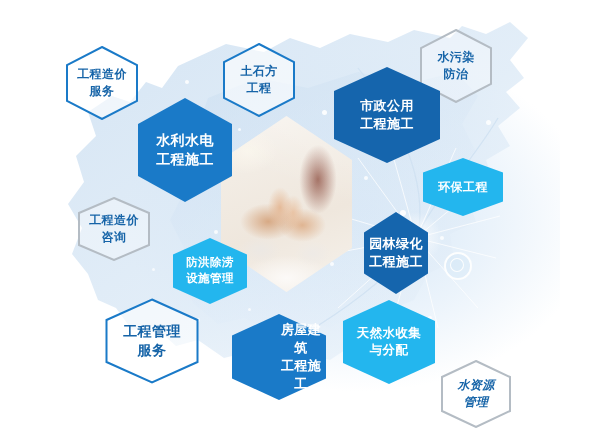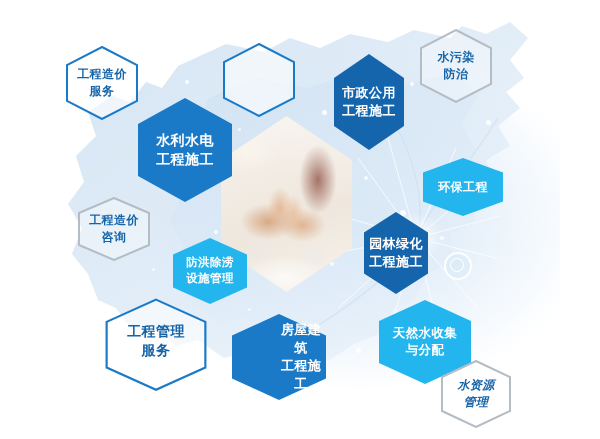--- a/index.html
+++ b/index.html
@@ -246,31 +246,33 @@
       <polygon points="36,1 71,19 71,55 36,73 1,55 1,19"></polygon>
     </svg>
     <span class="hex-label" style="font-size:12px">工程造价
 服务</span>
   </div>
 
   <div class="hex outline" style="left:223px;top:43px;width:72px;height:74px;--stroke:#1a7ac8;--textcol:#1664a8;--ofill:rgba(255,255,255,0.6);">
     <svg class="hex-outline" viewBox="0 0 72 74" preserveAspectRatio="none">
       <polygon points="36,1 71,19 71,55 36,73 1,55 1,19"></polygon>
     </svg>
+    <span class="hex-label" style="font-size:12px">土石方
+工程</span>
   </div>
 
   <div class="hex outline" style="left:420px;top:29px;width:72px;height:74px;--stroke:#b4bcc4;--textcol:#1664a8;--ofill:rgba(255,255,255,0.35);">
     <svg class="hex-outline" viewBox="0 0 72 74" preserveAspectRatio="none">
       <polygon points="36,1 71,19 71,55 36,73 1,55 1,19"></polygon>
     </svg>
     <span class="hex-label" style="font-size:12px">水污染
 防治</span>
   </div>
 
-  <div class="hex filled" style="left:334px;top:54px;width:70px;height:96px;--fill:#1565ad;">
+  <div class="hex filled" style="left:334px;top:67px;width:106px;height:96px;--fill:#1565ad;">
     <span class="hex-label" style="font-size:13px">市政公用
 工程施工</span>
   </div>
 
   <div class="hex filled" style="left:138px;top:98px;width:94px;height:104px;--fill:#1a7ac8;">
     <span class="hex-label" style="font-size:14px">水利水电
 工程施工</span>
   </div>
 
   <div class="hex filled" style="left:411px;top:158px;width:80px;height:58px;margin-left:12px;--fill:#23b6ee;">
@@ -288,34 +290,34 @@
   <div class="hex filled" style="left:364px;top:212px;width:64px;height:82px;--fill:#1565ad;">
     <span class="hex-label" style="font-size:13px">园林绿化
 工程施工</span>
   </div>
 
   <div class="hex filled" style="left:173px;top:238px;width:74px;height:66px;--fill:#23b6ee;">
     <span class="hex-label" style="font-size:11.5px">防洪除涝
 设施管理</span>
   </div>
 
-  <div class="hex outline" style="left:105px;top:298px;width:102px;height:86px;text-align:center;--stroke:#1a7ac8;--textcol:#1664a8;--ofill:rgba(255,255,255,0.6);">
+  <div class="hex outline" style="left:105px;top:298px;width:94px;height:86px;text-align:center;--stroke:#1a7ac8;--textcol:#1664a8;--ofill:rgba(255,255,255,0.6);">
     <svg class="hex-outline" viewBox="0 0 94 86" preserveAspectRatio="none">
       <polygon points="47,1.5 92.5,22 92.5,64 47,84.5 1.5,64 1.5,22"></polygon>
     </svg>
     <span class="hex-label" style="font-size:14px">工程管理
 服务</span>
   </div>
 
   <div class="hex filled" style="left:232px;top:314px;width:94px;height:86px;padding-left:44px;--fill:#1a7ac8;">
     <span class="hex-label" style="font-size:13px">房屋建筑
 工程施工</span>
   </div>
 
-  <div class="hex filled" style="left:343px;top:300px;width:92px;height:84px;margin-left:36px;--fill:#23b6ee;">
+  <div class="hex filled" style="left:343px;top:300px;width:92px;height:84px;--fill:#23b6ee;">
     <span class="hex-label" style="font-size:12.5px">天然水收集
 与分配</span>
   </div>
 
   <div class="hex outline" style="left:441px;top:360px;width:70px;height:68px;font-style:italic;--stroke:#b4bcc4;--textcol:#1664a8;--ofill:rgba(255,255,255,0.35);">
     <svg class="hex-outline" viewBox="0 0 70 68" preserveAspectRatio="none">
       <polygon points="35,1 69,17 69,51 35,67 1,51 1,17"></polygon>
     </svg>
     <span class="hex-label" style="font-size:12px">水资源
 管理</span>

